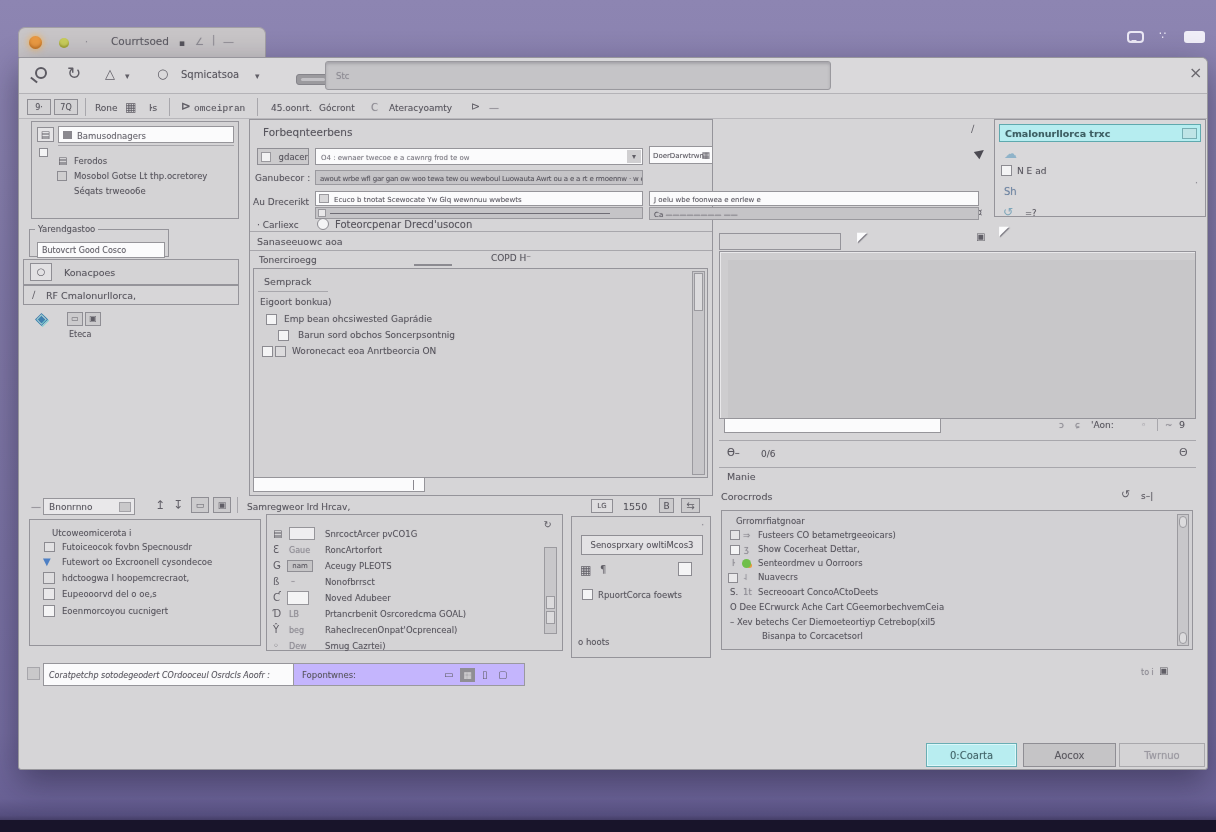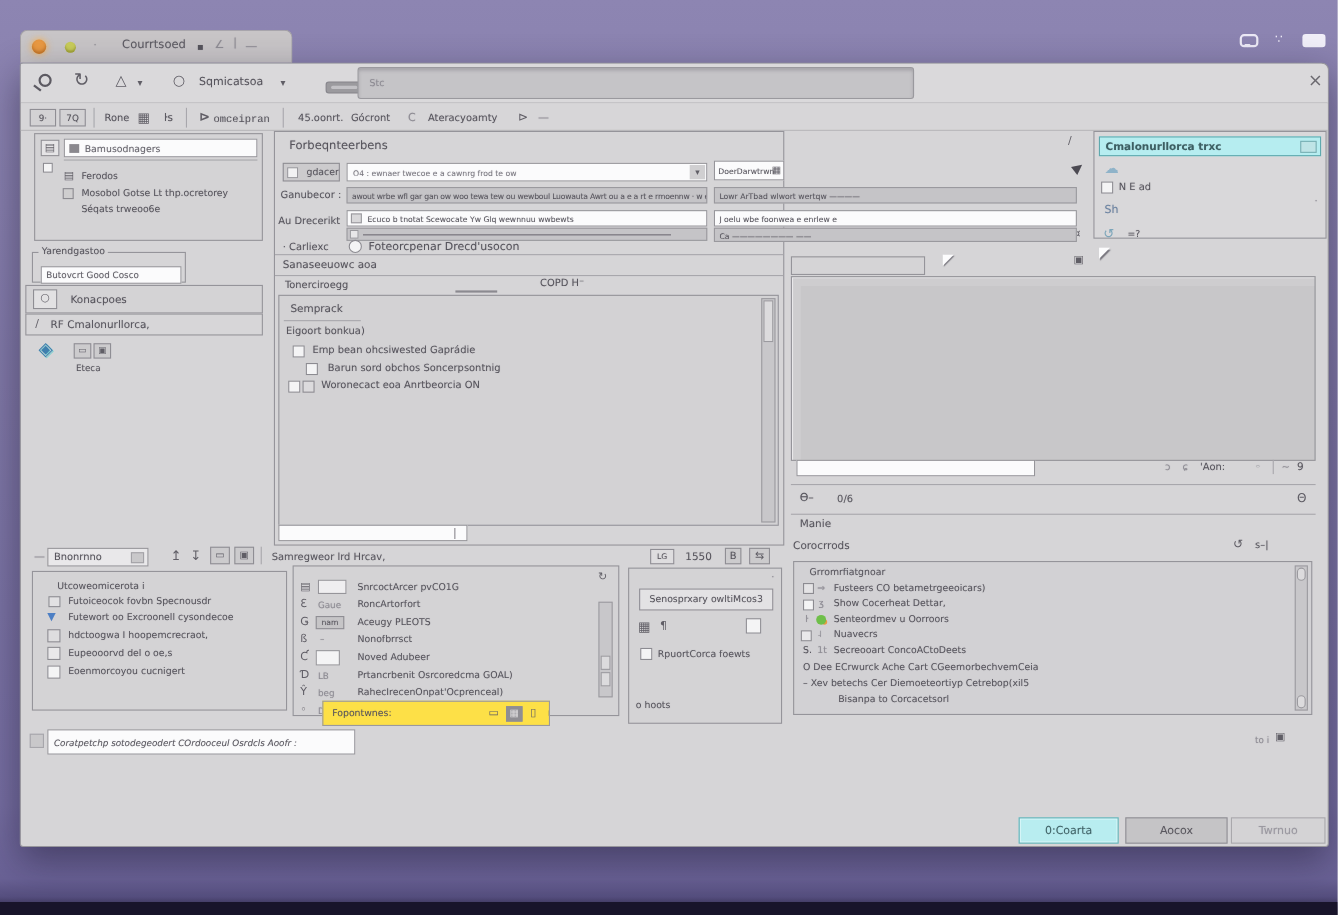--- a/index.html
+++ b/index.html
@@ -155,23 +155,20 @@
       </span>
   </div>
   <div class="white" style="left:630px; top:88px; width:64px; height:18px;">
     <span class="t s7" style="left:3px; top:5px;">DoerDarwtrwn</span>
     <span class="ico" style="right:2px; top:4px; font-size:9px;">▦</span>
   </div>
 
   <span class="t s9" style="left:236px; top:115px;">Ganubecor :</span>
   <div class="inset" style="left:296px; top:112px; width:328px; height:15px;">
     <span class="t s7" style="left:4px; top:4px; letter-spacing:-.2px;">awout wrbe wfl gar gan ow woo tewa tew ou wewboul Luowauta Awrt ou a e a rt e rmoennw · w e wtewnq · owewew—</span>
-  </div>
-  <div class="inset" style="left:630px; top:112px; width:330px; height:15px; z-index:3;">
-    <span class="t s7" style="left:4px; top:4px;">Lowr ArTbad wlwort wertqw ————</span>
   </div>
 
   <span class="t s9" style="left:234px; top:139px;">Au Drecerikt</span>
   <div class="white" style="left:296px; top:133px; width:328px; height:15px;">
     <span style="position:absolute; left:3px; top:2px; width:10px; height:9px; background:#d9d8da; border:1px solid #9a999e;"></span>
     <span class="t s7" style="left:18px; top:4px;">Ecuco b tnotat Scewocate Yw Glq wewnnuu wwbewts</span>
   </div>
   <div class="inset" style="left:296px; top:149px; width:328px; height:12px;">
     <span style="position:absolute; left:2px; top:1px; width:8px; height:8px; background:#e8e7e9; border:1px solid #9a999e;"></span>
     <span class="hline" style="left:14px; top:5px; width:280px; background:#6f6d75;"></span>
@@ -368,21 +365,21 @@
     <span class="cb" style="left:106px; top:45px; width:14px; height:14px;"></span>
     <span class="cb" style="left:10px; top:72px;"></span>
     <span class="t s85" style="left:26px; top:73px;">RpuortCorca foewts</span>
     <span class="t s85" style="left:6px; top:120px;">o hoots</span>
   </div>
 
   <span class="cb" style="left:8px; top:609px; width:13px; height:13px; background:#c9c8ca; border-color:#a7a6ab;"></span>
   <div class="white" style="left:24px; top:605px; width:280px; height:23px;font-style:italic;">
     <span class="t s8" style="left:5px; top:7px;">Coratpetchp sotodegeodert COrdooceul Osrdcls  Aoofr :</span>
   </div>
-  <div class="inset" style="left:274px; top:579px; width:207px; height:23px; background:#fde047;">
+  <div class="inset" style="left:274px; top:605px; width:232px; height:23px; background:#c4b5fd;">
     <span class="t s85" style="left:8px; top:6px;">Fopontwnes:</span>
     <span class="ico dim" style="left:150px; top:6px; font-size:10px;">▭</span>
     <span class="btn" style="left:166px; top:4px; width:15px; height:14px; background:#8f8e93;">
         <span class="ico" style="position:static; font-size:9px; color:#dcdbdd;">▦</span>
       </span>
     <span class="ico dim" style="left:188px; top:6px; font-size:10px;">▯</span>
     <span class="ico dim" style="left:204px; top:6px; font-size:10px;">▢</span>
   </div>
   <span class="t s8 dim" style="left:1122px; top:610px;">to i</span>
   <span class="ico dim" style="left:1140px; top:608px; font-size:10px;">▣</span>

